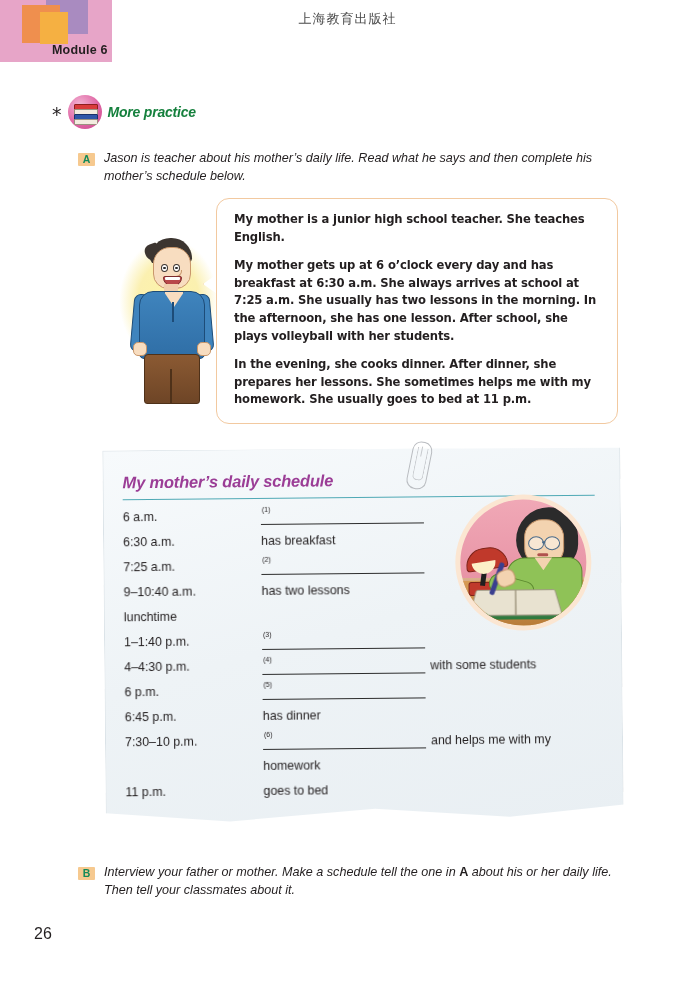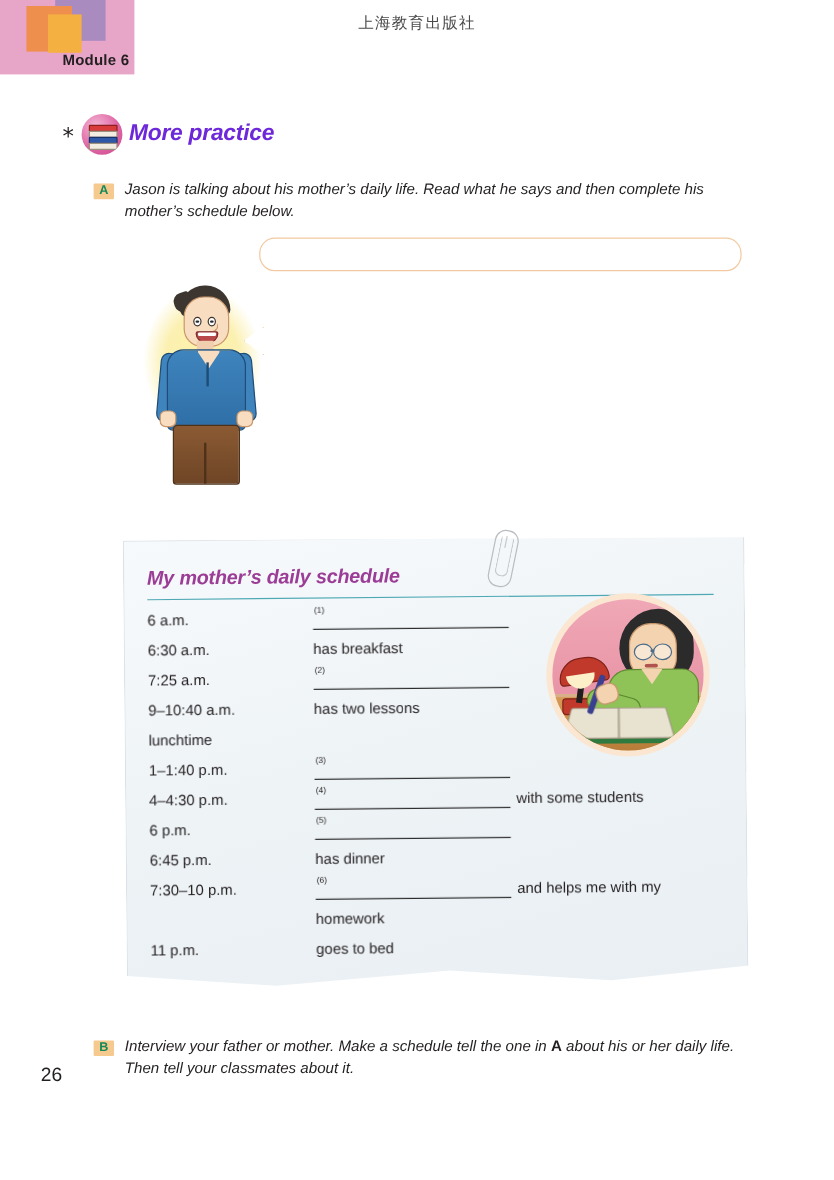--- a/index.html
+++ b/index.html
@@ -99,24 +99,24 @@
     position: absolute;
     left: 6px;
     width: 22px;
     border-radius: 1px;
   }
   .bk1 { top: 9px;  height: 4px; background: #d93b3b; border:1px solid #8d1f1f;}
   .bk2 { top: 14px; height: 4px; background: #f3ece0; border:1px solid #9a917f;}
   .bk3 { top: 19px; height: 4px; background: #2f57a8; border:1px solid #1b3268;}
   .bk4 { top: 24px; height: 4px; background: #f3ece0; border:1px solid #9a917f;}
   .section-title {
-    font-size: 19px;
+    font-size: 14px;
     font-weight: bold;
     font-style: italic;
-    color: #6d28d9;
+    color: #15803d;
     letter-spacing: -.2px;
   }
 
   
   .task {
     position: absolute;
     display: flex;
     align-items: flex-start;
     gap: 9px;
   }
@@ -410,21 +410,21 @@
   .p-hand { position:absolute; left:36px; top:70px; width:17px; height:15px; background:#f3d3b0; border:1px solid #c4946a; border-radius:7px; transform:rotate(-18deg);}
   .p-pen { position:absolute; left:34px; top:62px; width:5px; height:34px; background:#3a3f8f; border-radius:2px; transform:rotate(20deg);}
   .p-book { position:absolute; left:12px; bottom:10px; width:84px; height:26px; background:#e8e2d0; border:1px solid #9d9681; border-radius:2px; transform: perspective(60px) rotateX(22deg);}
   .p-book:after{content:"";position:absolute;left:41px;top:0;width:1.5px;height:100%;background:#b3ab95;}
   .p-book-edge { position:absolute; left:10px; bottom:6px; width:88px; height:7px; background:#2f7a3f; border-radius:2px;}
 
   
   .page-num {
     position: absolute;
     left: 34px;
-    top: 888px;
+    top: 925px;
     font-size: 16px;
     color: #231f20;
   }
 </style>
 </head>
 <body>
 
 <div class="publisher">上海教育出版社</div>
 
 <div class="corner-deco">
@@ -442,21 +442,21 @@
     <span class="bk bk1"></span>
       <span class="bk bk2"></span>
       <span class="bk bk3"></span>
       <span class="bk bk4"></span>
   </span>
   <span class="section-title">More practice</span>
 </div>
 
 <div class="task" id="task-a">
   <div class="task-badge">A</div>
-  <div class="task-text">Jason is talking about his mother’s daily life. Read what he says and then complete his mother’s schedule below.</div>
+  <div class="task-text">Jason is teacher about his mother’s daily life. Read what he says and then complete his mother’s schedule below.</div>
 </div>
 
 <div class="boy-wrap">
   <div class="boy-glow"></div>
   <div class="boy">
     <div class="b-hair"></div>
     <div class="b-head">
       <span class="b-eye l">
           <i></i>
         </span>
@@ -474,20 +474,23 @@
         <span class="b-placket"></span>
     </div>
     <div class="b-hand l"></div>
     <div class="b-hand r"></div>
     <div class="b-pants"></div>
   </div>
 </div>
 
 <div class="bubble-tail"></div>
 <div class="bubble">
+  <p>My mother is a junior high school teacher. She teaches English.</p>
+  <p>My mother gets up at 6 o’clock every day and has breakfast at 6:30 a.m. She always arrives at school at 7:25 a.m. She usually has two lessons in the morning. In the afternoon, she has one lesson. After school, she plays volleyball with her students.</p>
+  <p>In the evening, she cooks dinner. After dinner, she prepares her lessons. She sometimes helps me with my homework. She usually goes to bed at 11 p.m.</p>
 </div>
 
 <div class="card-wrap">
   <div class="card"></div>
   <div class="card-inner">
     <div class="sched-title">My mother’s daily schedule</div>
     <div class="sched-rule"></div>
 
     <div class="paperclip">
       <span class="outer"></span>

